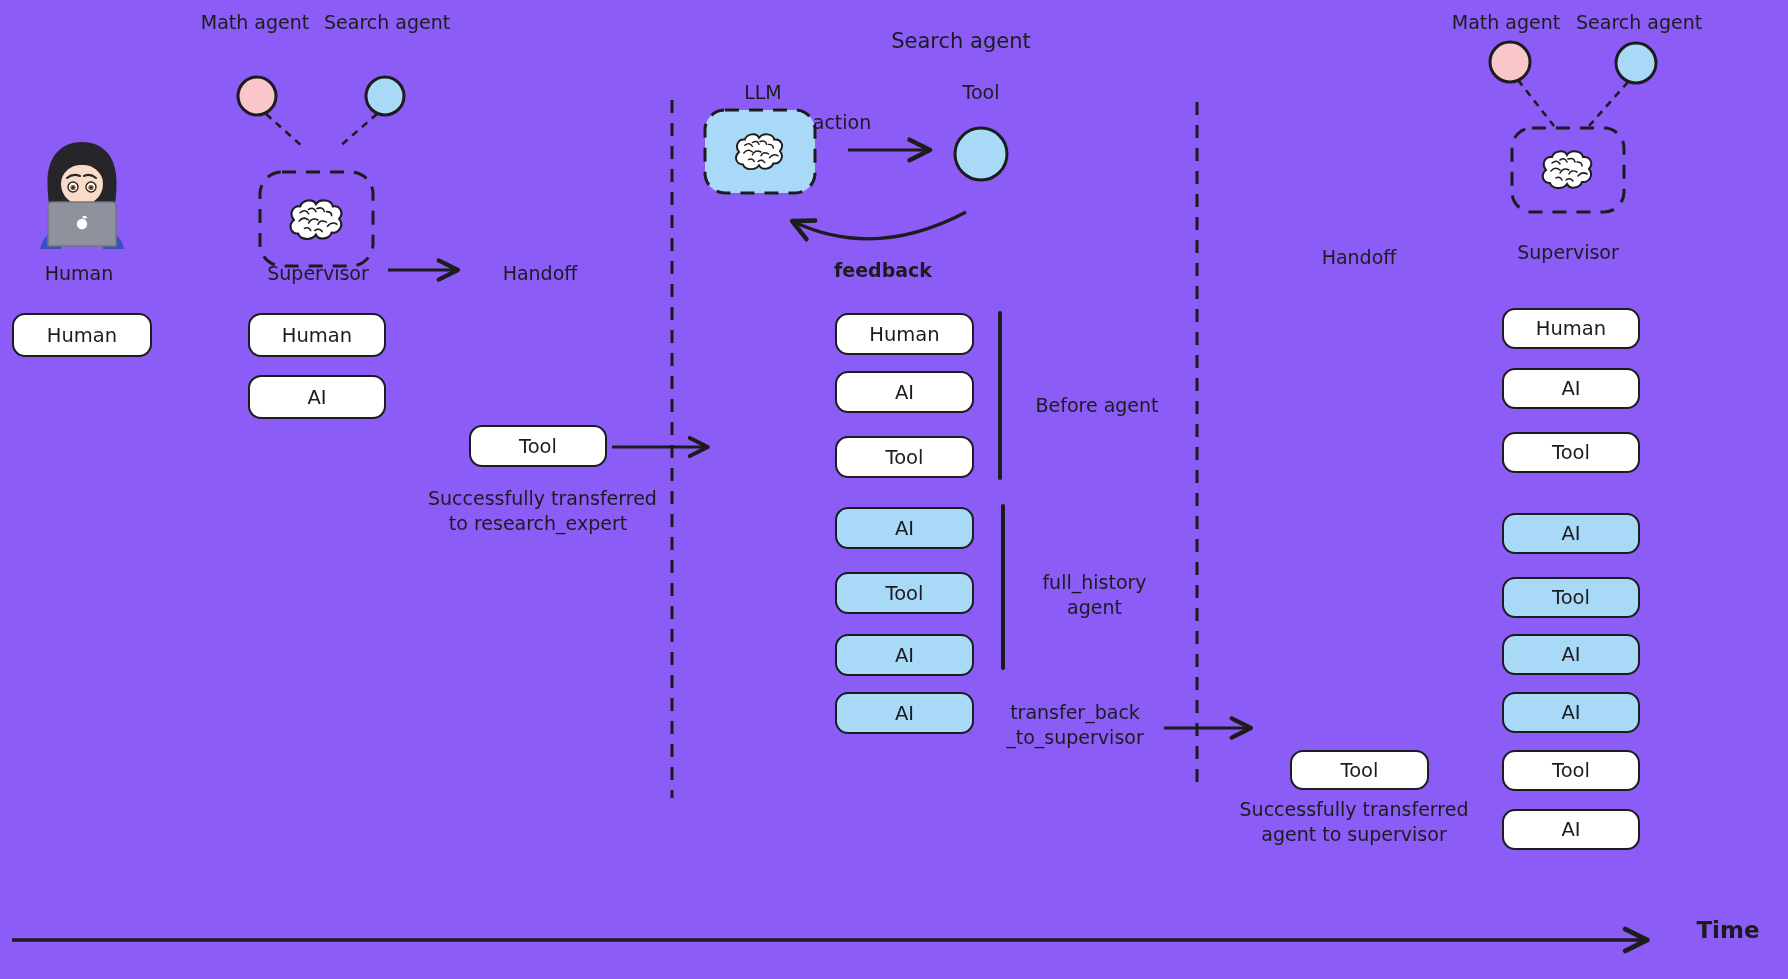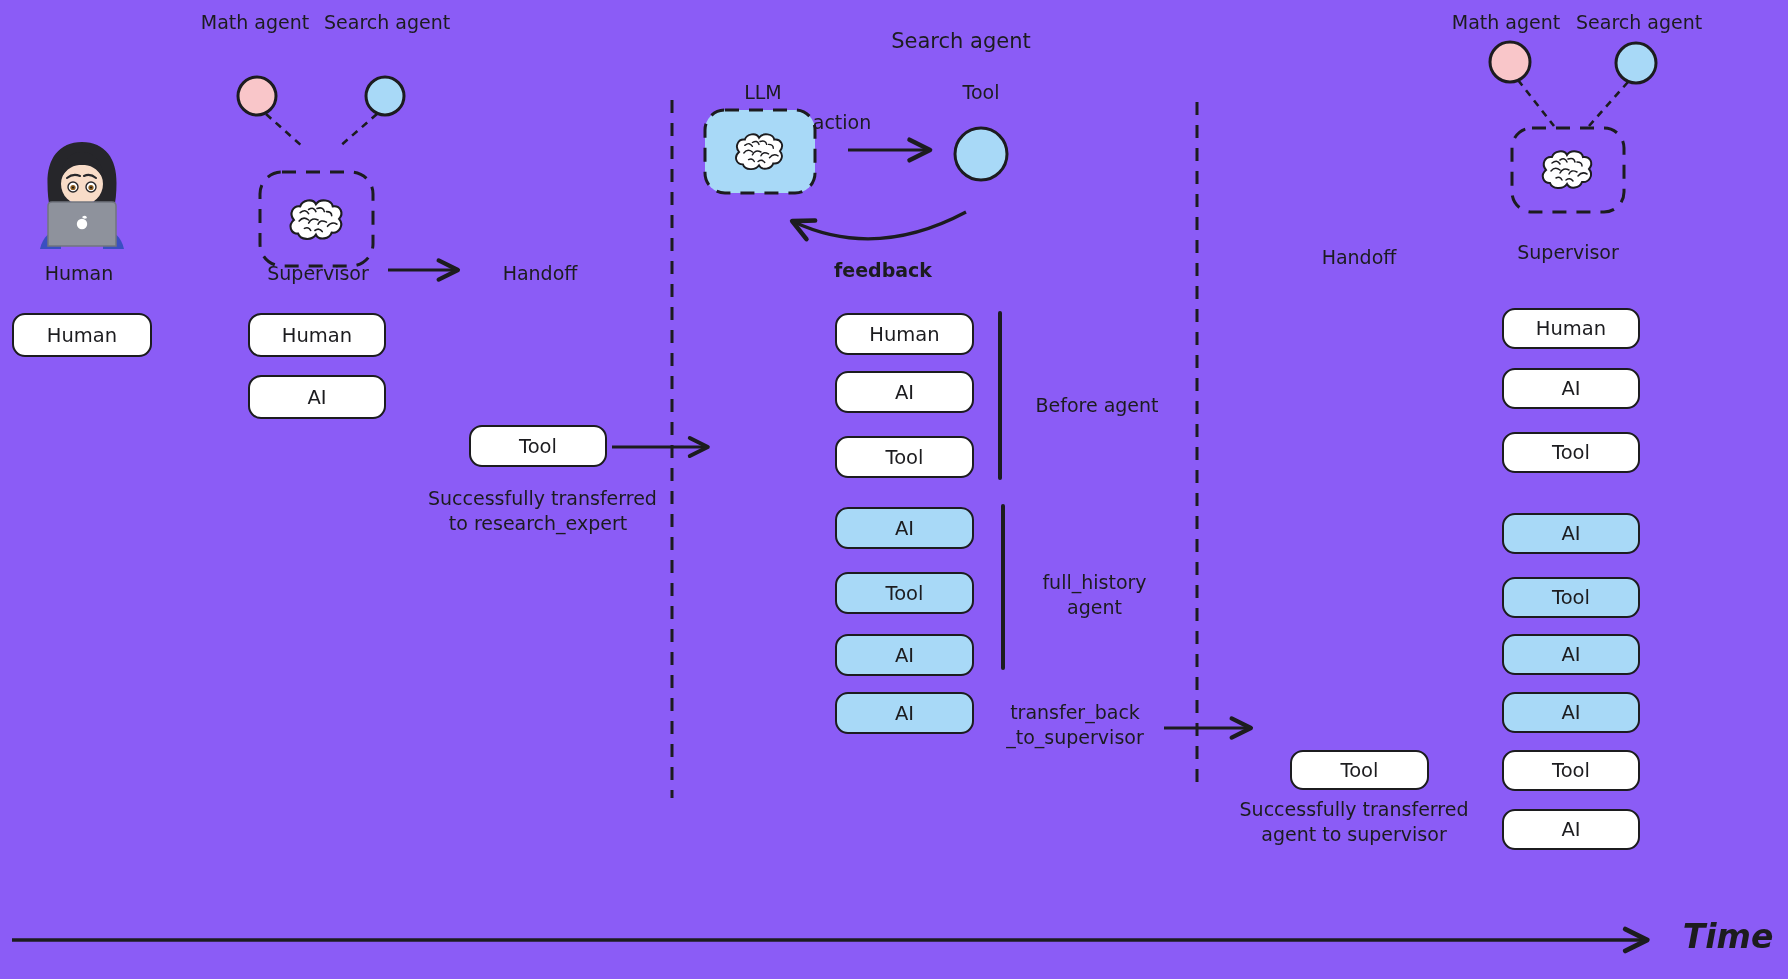--- a/index.html
+++ b/index.html
@@ -12,21 +12,21 @@
   .lbl { position:absolute; text-align:center; font-size:19px; line-height:1.3; white-space:nowrap; color:var(--ink); }
   .lbl span { display:block; white-space:nowrap; }
   .title { font-size:21px; }
   .msg {
     position:absolute; box-sizing:border-box; background:#fff;
     border:2.6px solid var(--ink); border-radius:13px;
     display:flex; align-items:center; justify-content:center;
     font-size:19.5px; color:var(--ink);
   }
   .msg.blue { background:var(--blue); }
-  .time { font-size:33px; font-weight:bold; font-style:italic; }
+  .time { font-size:23px; font-weight:bold; }
   .dashline { stroke:var(--ink); stroke-width:3; stroke-dasharray:13 10; fill:none; }
   .connector { stroke:var(--ink); stroke-width:2.6; stroke-dasharray:7 6; }
   .arrow { stroke:var(--ink); fill:none; }
   .bracket { stroke:var(--ink); stroke-width:4; stroke-linecap:round; }
   .node-pink { fill:var(--pink); stroke:var(--ink); stroke-width:3; }
   .node-blue { fill:var(--blue); stroke:var(--ink); stroke-width:3; }
   .dashbox { fill:none; stroke:var(--ink); stroke-width:3; stroke-dasharray:14 10; }
   .dashbox.blue { fill:var(--blue); }
   .sq { fill:none; stroke:var(--ink); stroke-width:1.5; stroke-linecap:round; }
   .human-figure { position:absolute; }

